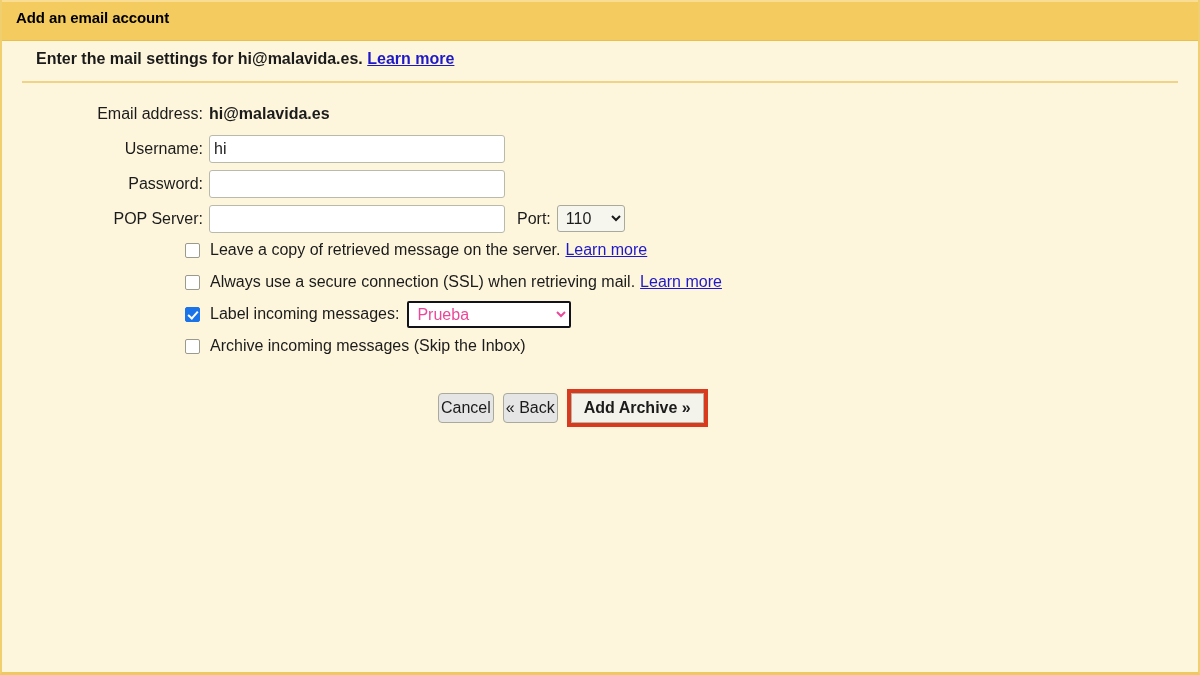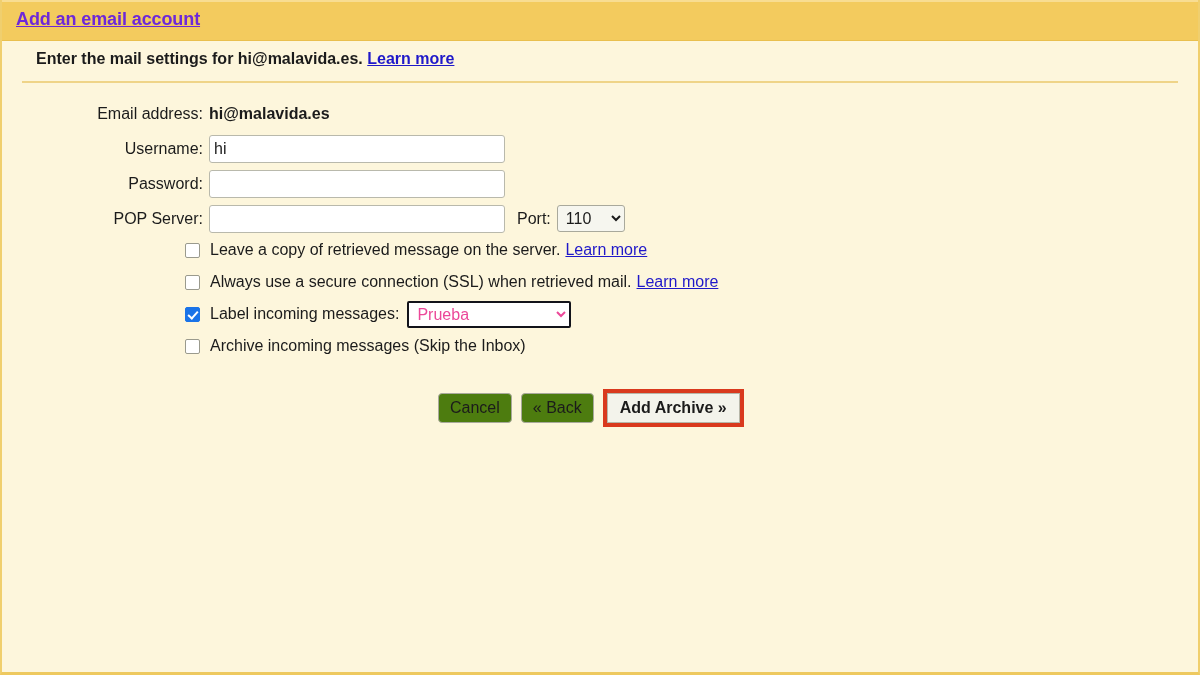--- a/index.html
+++ b/index.html
@@ -36,25 +36,24 @@
     height: 41px;
     background: #f3cb5e;
     border-top: 2px solid #f8dd92;
     border-bottom: 1px solid #e9bf4e;
     box-sizing: border-box;
   }
   .titlebar-text {
     position: absolute;
     left: 16px;
     top: 7px;
-    font-size: 18px;
+    font-size: 15px;
     font-weight: bold;
-    color: #6d28d9;
+    color: #000000;
     letter-spacing: -0.1px;
-    text-decoration: underline;
   }
 
   
   .intro {
     position: absolute;
     left: 34px;
     top: 50px;
     font-size: 16px;
     font-weight: bold;
     color: #1b1b1b;
@@ -195,25 +194,25 @@
     position: absolute;
     left: 436px;
     top: 389px;
     display: flex;
     align-items: center;
   }
   button.btn {
     font-family: "Liberation Sans", sans-serif;
     font-size: 16px;
     color: #1b1b1b;
-    background: #4d7c0f;
+    background: #e5e5e5;
     border: 1px solid #a9a99c;
     border-radius: 4px;
     height: 30px;
-    padding: 0 11px;
+    padding: 0 2px;
     cursor: pointer;
     white-space: nowrap;
   }
   .btn-gap { width: 9px; }
   .highlight-wrap {
     margin-left: 9px;
     border: 4px solid #d9391d;
     padding: 0;
     display: inline-flex;
     background: #d9391d;
@@ -273,21 +272,21 @@
   <div class="checks">
 
     <div class="chk-row">
       <span class="box"></span>
       <span>Leave a copy of retrieved message on the server.</span>
       <a href="#" class="lnk">Learn more</a>
     </div>
 
     <div class="chk-row">
       <span class="box"></span>
-      <span>Always use a secure connection (SSL) when retrieved mail.</span>
+      <span>Always use a secure connection (SSL) when retrieving mail.</span>
       <a href="#" class="lnk">Learn more</a>
     </div>
 
     <div class="chk-row">
       <span class="box checked"></span>
       <span>Label incoming messages:</span>
       <select class="label-select">
         <option>Prueba</option>
       </select>
     </div>

